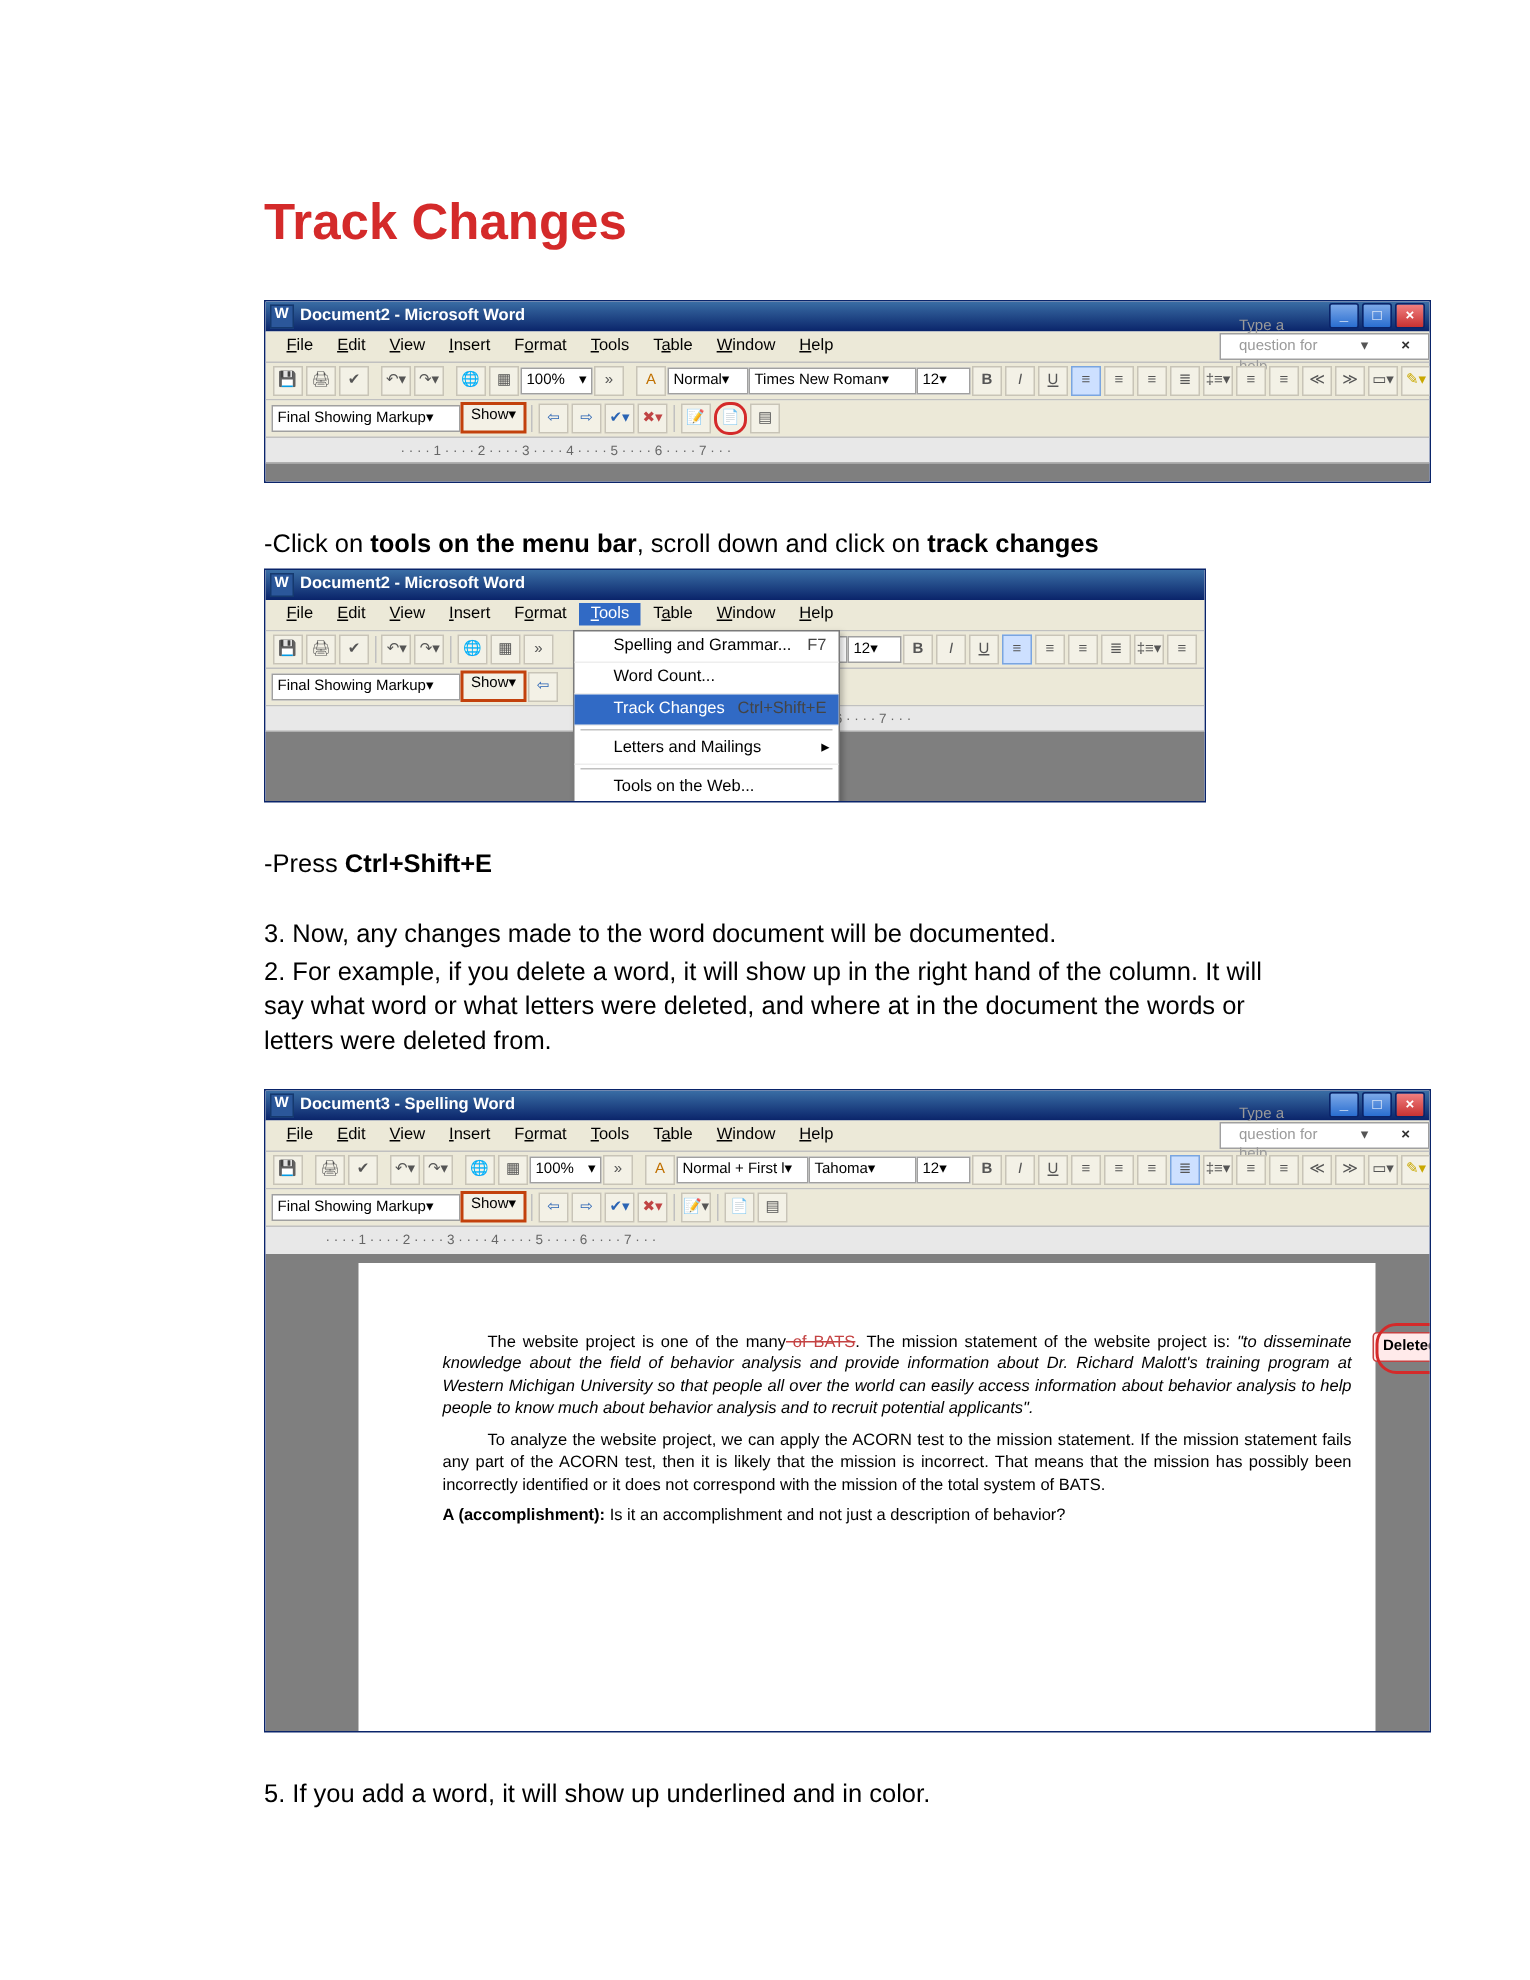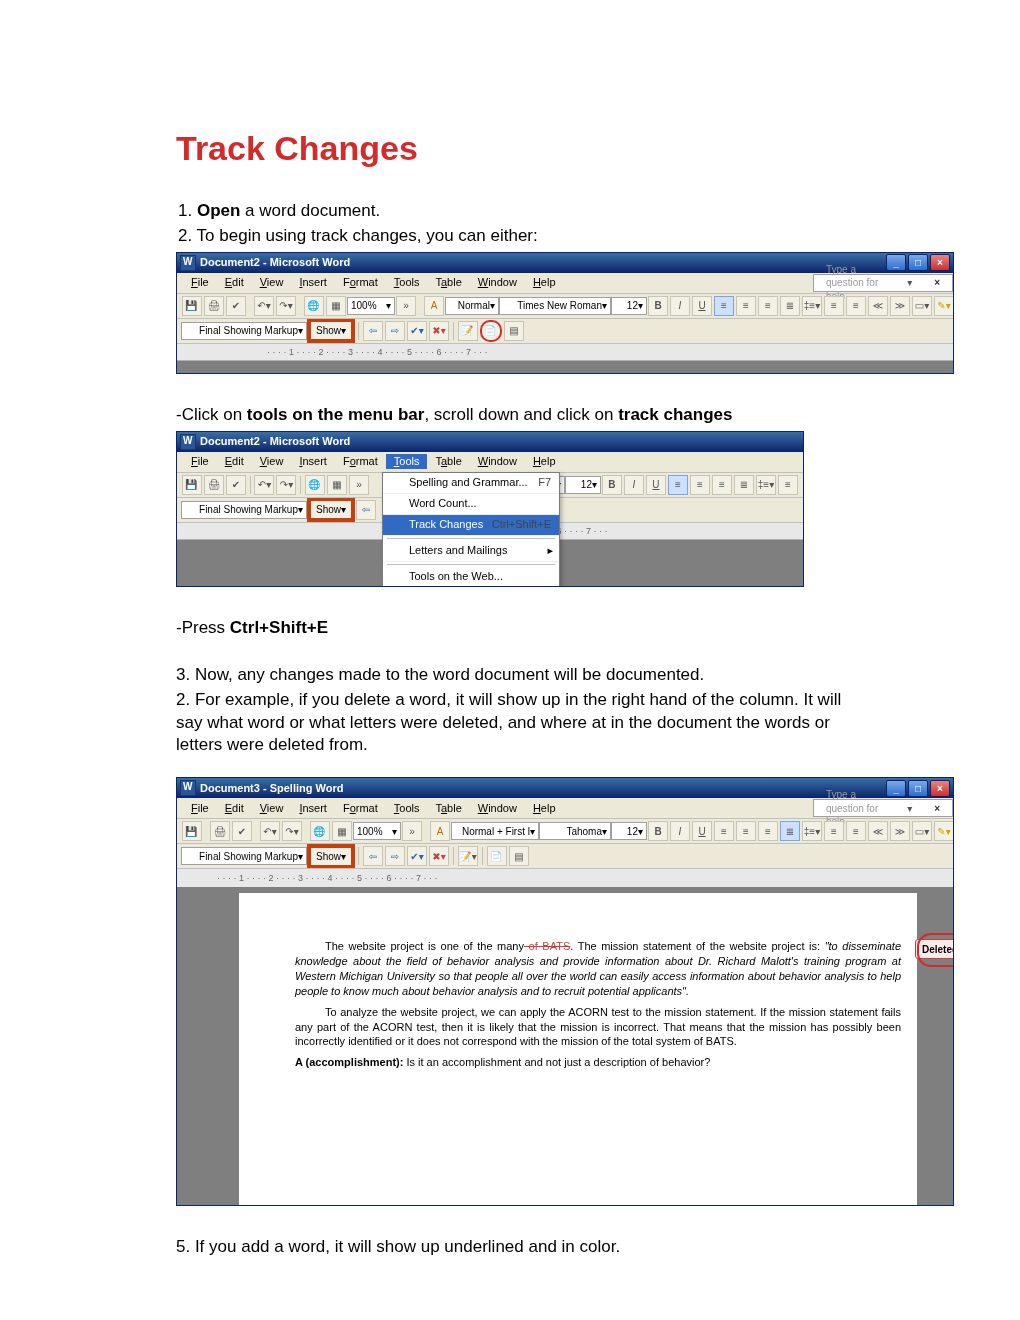--- a/index.html
+++ b/index.html
@@ -24,24 +24,24 @@
 .menubar{display:flex;align-items:center;height:20px;background:#ece9d8;border-bottom:1px solid #c0c0c0;padding-left:6px;font-size:11px}
 .menubar span{padding:0 8px;cursor:default}
 .menubar span u{text-decoration:underline}
 .helpbox{margin-left:auto;height:16px;border:1px solid #a0a0a0;background:#fff;font-size:10px;color:#9a9a9a;padding:0 4px;display:flex;align-items:center;width:130px}
 .helpbox .arrow{margin-left:auto;color:#555}
 .helpbox .x{margin-left:6px;color:#333;font-weight:bold}
 .toolbar{display:flex;align-items:center;height:24px;background:#ece9d8;border-bottom:1px solid #c0c0c0;font-size:10px;padding:0 4px;overflow:hidden;white-space:nowrap}
 .tbtn{min-width:18px;height:18px;border:1px solid #c8c4b7;background:#f3f1e6;margin:0 1px;display:flex;align-items:center;justify-content:center;font-size:10px;color:#555}
 .sep{width:1px;height:18px;background:#c0c0c0;margin:0 3px}
 .zoom{min-width:40px;padding:0 3px;background:#fff;height:16px;border:1px solid #a0a0a0;display:flex;align-items:center;justify-content:space-between;color:#000}
-.fontsel{min-width:104px;padding:0 3px;background:#fff;height:16px;border:1px solid #a0a0a0;display:flex;align-items:center;justify-content:flex-end;color:#000}
+.fontsel{min-width:104px;padding:0 3px;background:#fff;height:16px;border:1px solid #a0a0a0;display:flex;align-items:center;justify-content:flex-start;color:#000}
 .circle-ico{font-family:Arial}
 .hi{border:2px solid #d42a2a;border-radius:10px}
-.toolbar .btnlbl{border:4px solid #c2410c;background:#f3f1e6;padding:0 5px;height:17px;display:flex;align-items:center}
+.toolbar .btnlbl{border:2px solid #c2410c;background:#f3f1e6;padding:0 5px;height:17px;display:flex;}
 .ruler{height:16px;background:#e8e8e8;border-bottom:1px solid #b0b0b0;color:#666;font-size:9px;display:flex;align-items:center;padding-left:90px;letter-spacing:0}
 .docbody{background:#7f7f7f;height:12px}
 .dropdown{position:absolute;top:40px;left:205px;width:176px;background:#fff;border:1px solid #7a7a7a;box-shadow:2px 2px 4px rgba(0,0,0,.25);font-size:11px;z-index:5}
 .dropdown .dd-item{display:flex;align-items:center;height:20px;padding:0 8px 0 26px;position:relative;border-bottom:1px solid #eee}
 .dropdown .dd-item .sc{margin-left:auto;color:#444}
 .dropdown .dd-item.hl{background:#316ac5;color:#fff}
 .dropdown .dd-item .sub{position:absolute;right:6px}
 .dropdown .dd-sep{height:1px;background:#c0c0c0;margin:2px 4px}
 .wrel{position:relative}
 .ruler2{height:18px;background:#e8e8e8;color:#666;font-size:9px;display:flex;align-items:center;padding-left:40px}
@@ -57,26 +57,20 @@
 .red-ell{position:absolute;right:-168px;top:40px;width:164px;height:30px;border:2px solid #d42a2a;border-radius:14px;pointer-events:none}
 .step{margin:0 0 2px 0}
 .para{margin:0 0 2px 0}
 </style>
 </head>
 <body>
 <div class="page">
 
 <h1>Track Changes</h1>
 
-<ol class="main">
-  <li class="step">
-    <span>1.   </span><span class="bold">Open</span><span> a word document.</span>
-  </li>
-  <li class="step">2.   To begin using track changes, you can either:</li>
-</ol>
 
 <div class="window w1">
   <div class="titlebar">
     <div class="icon"></div>
     <div class="title">Document2 - Microsoft Word</div>
     <div class="winbtns">
       <div class="winbtn btn-min">_</div>
       <div class="winbtn btn-max">□</div>
       <div class="winbtn btn-close">×</div>
     </div>

